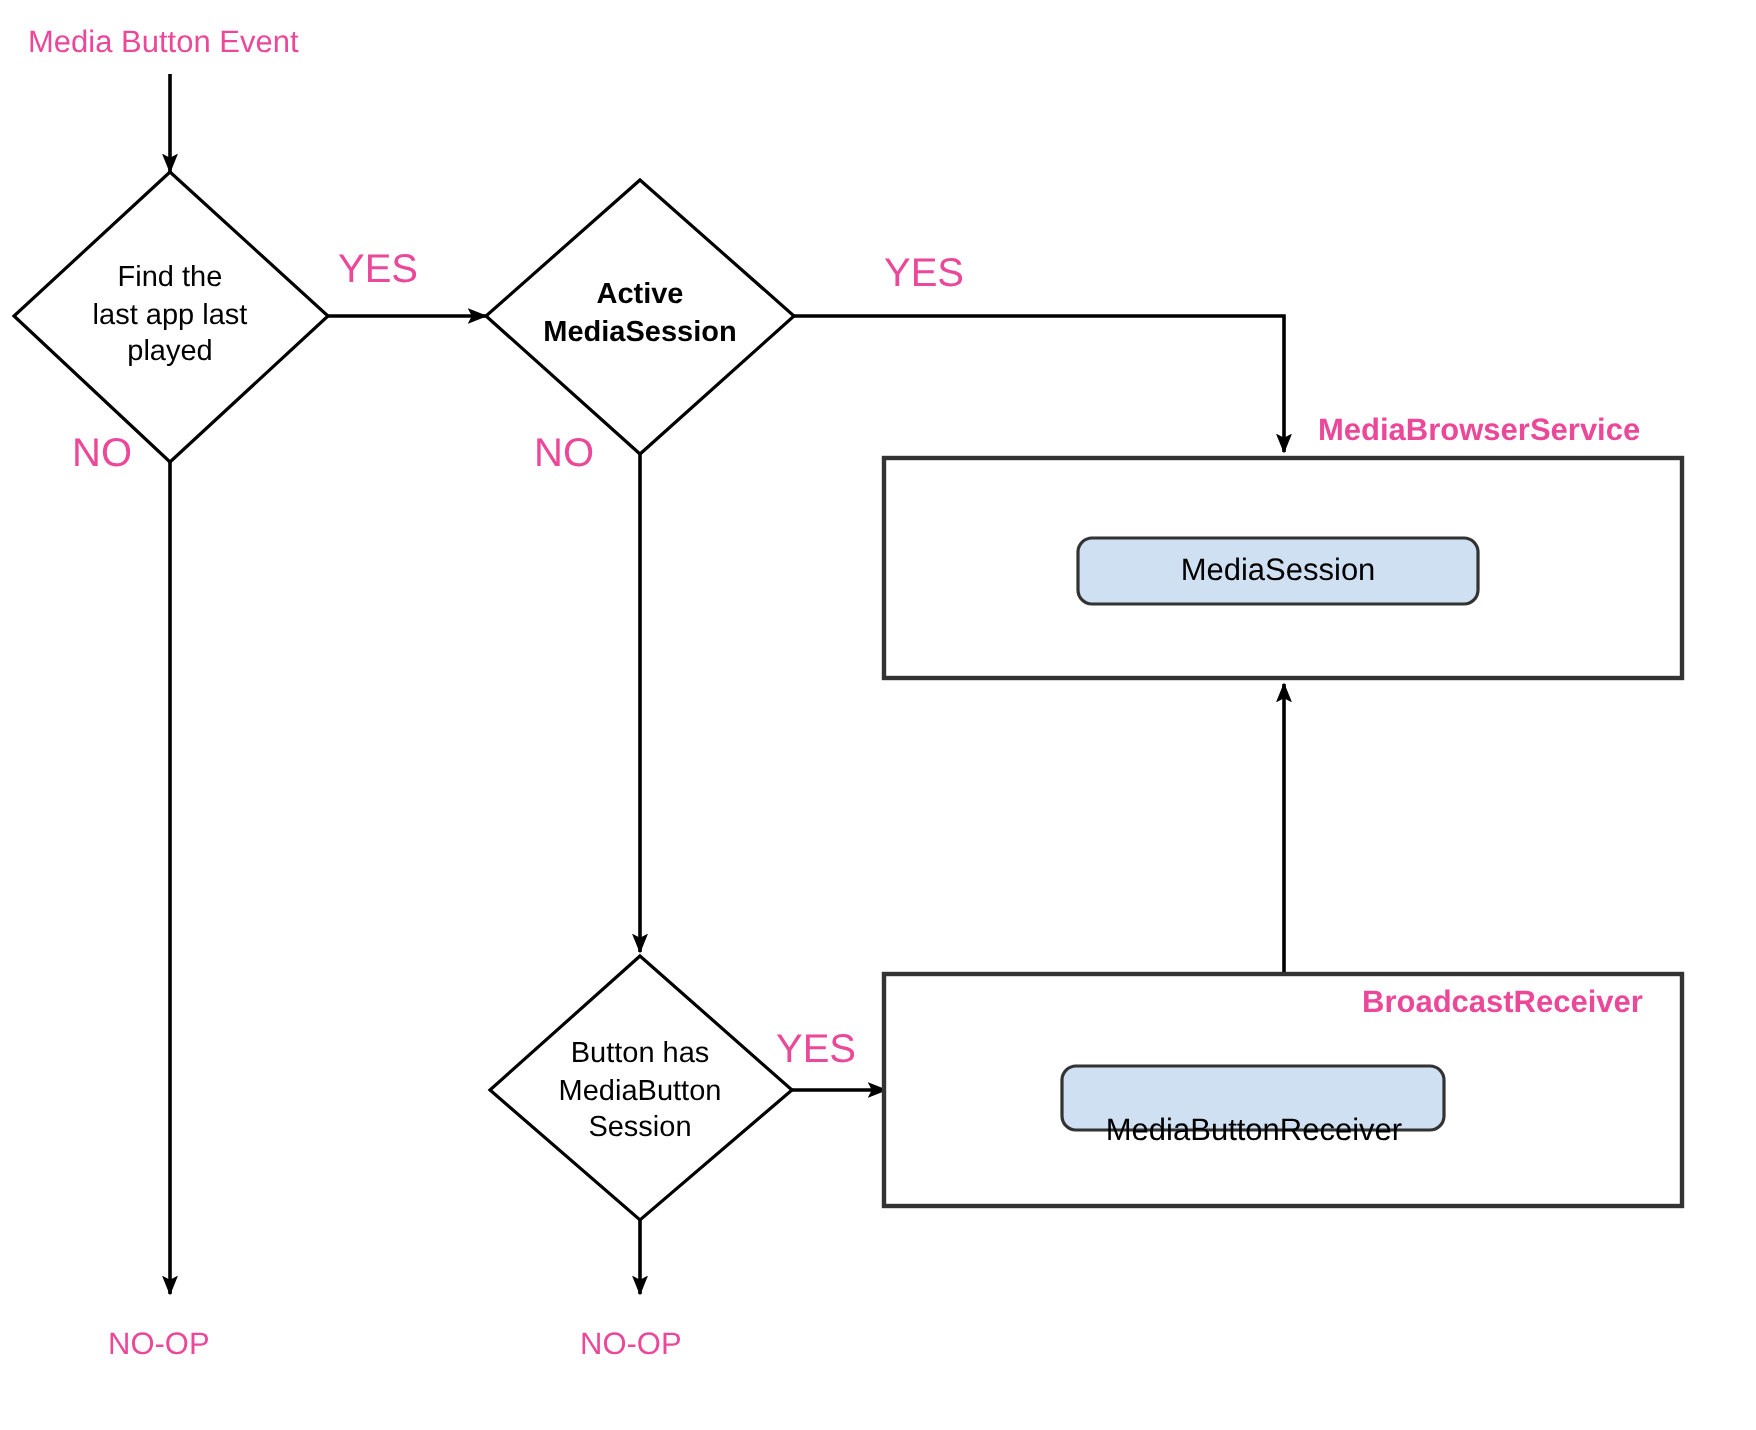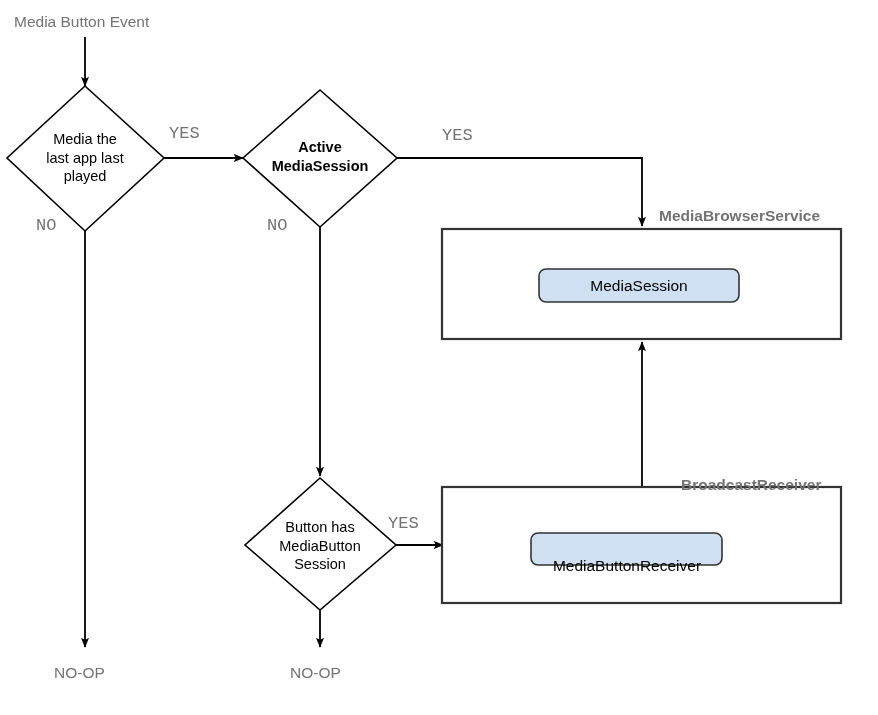--- a/index.html
+++ b/index.html
@@ -40,31 +40,30 @@
   }
   .conn {
     stroke: #000000;
     stroke-width: 1.8;
     fill: none;
     stroke-linecap: butt;
     stroke-linejoin: miter;
   }
   .lbl {
     position: absolute;
-    color: #737373;
+    color: #ec4899;
     font-family: "Liberation Sans", sans-serif;
     white-space: nowrap;
     line-height: 1.18;
   }
   .lbl-plain {
     font-size: 15.5px;
   }
   .lbl-edge {
-    font-size: 17px;
-    font-family: Liberation Mono, monospace;
+    font-size: 20px;
   }
   .lbl-strong {
     font-size: 15.5px;
     font-weight: bold;
     text-align: center;
   }
   .dia-text {
     position: absolute;
     text-align: center;
     font-size: 14.5px;
@@ -121,21 +120,21 @@
     <line class="conn" x1="320" y1="610" x2="320" y2="647" marker-end="url(#arrowhead)"></line>
 
     <rect class="box-shape" x="442" y="487" width="399" height="116"></rect>
 
     <rect class="chip-shape" x="531" y="533" width="191" height="32" rx="7" ry="7"></rect>
   </svg>
 
   <div class="lbl lbl-plain" style="left:14px; top:13px;">Media Button Event</div>
 
   <div class="dia-text" style="left:85px; top:158px;">
-    <div>Media the</div>
+    <div>Find the</div>
     <div>last app last</div>
     <div>played</div>
   </div>
 
   <div class="lbl lbl-edge" style="left:169px; top:124px;">YES</div>
   <div class="lbl lbl-edge" style="left:36px; top:216px;">NO</div>
 
   <div class="dia-text" style="left:320px; top:157px;font-weight:bold;">
     <div>Active</div>
     <div>MediaSession</div>
@@ -149,20 +148,20 @@
   <div class="chip-text" style="left:639px; top:286px;">MediaSession</div>
 
   <div class="dia-text" style="left:320px; top:546px;">
     <div>Button  has</div>
     <div>MediaButton</div>
     <div>Session</div>
   </div>
 
   <div class="lbl lbl-edge" style="left:388px; top:514px;">YES</div>
 
-  <div class="lbl lbl-strong" style="left:681px; top:476px;">BroadcastReceiver</div>
+  <div class="lbl lbl-strong" style="left:681px; top:493px;">BroadcastReceiver</div>
 
   <div class="chip-text" style="left:627px; top:566px;">MediaButtonReceiver</div>
 
   <div class="lbl lbl-plain" style="left:54px; top:664px;">NO-OP</div>
   <div class="lbl lbl-plain" style="left:290px; top:664px;">NO-OP</div>
 
 </div>
 
 </body></html>

